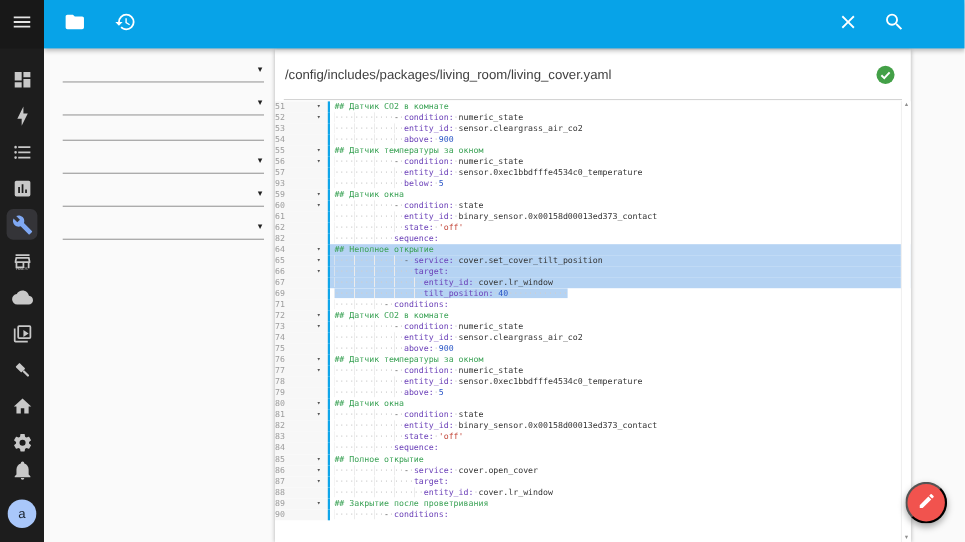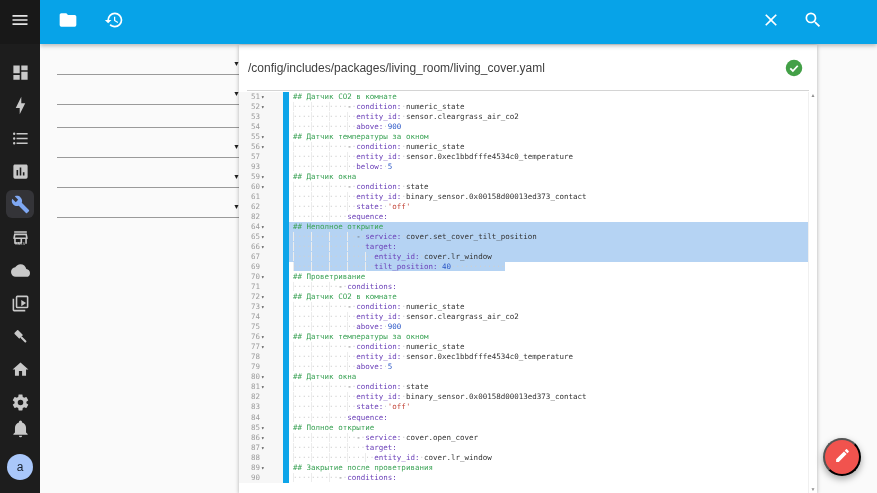--- a/index.html
+++ b/index.html
@@ -28,28 +28,28 @@
   
   .panel{position:absolute;left:40px;top:44px;width:212px;bottom:0;padding:9px 0 0 17px}
   .field{width:183px;margin-bottom:15px}
   .field .lbl{font-size:10.5px;color:#8f8f8f;margin-bottom:7px}
   .field .val{display:flex;align-items:center;justify-content:space-between;font-size:13.5px;color:#1c1c1c;padding-bottom:7px;border-bottom:1px solid #9a9a9a;white-space:nowrap;overflow:hidden;cursor:pointer}
   .field .val .vt{overflow:hidden;white-space:nowrap}
   .field .val.muted .vt{color:#bcbcbc}
   .field .arr{font-size:7px;color:#222;margin-left:4px;flex:none}
 
   
-  .card{position:absolute;left:239px;top:45px;width:578px;height:448px;background:#fff;box-shadow:0 1px 4px rgba(0,0,0,.3)}
+  .card{position:absolute;left:250px;top:45px;width:578px;height:448px;background:#fff;box-shadow:0 1px 4px rgba(0,0,0,.3)}
   .path-row{height:46px;margin:0 8px;border-bottom:1px solid #d4d4d4;display:flex;align-items:center;position:relative}
   .path-txt{font-size:12px;color:#3f3f3f;padding-left:1px;border:none;outline:none;background:transparent;width:520px;font-family:"Liberation Sans",sans-serif}
   .check{position:absolute;right:6px;top:14px;width:18px;height:18px}
 
   .code{position:absolute;left:0;top:47px;right:0;bottom:0;font-family:"DejaVu Sans Mono",monospace;font-size:7.5px;line-height:10.02px;overflow:hidden;cursor:text}
   .row{display:flex;height:10.02px;align-items:stretch}
-  .gut{flex:0 0 50px;background:#f7f7f7;border-right:6px solid #0ea5e9;color:#9c9c9c;display:flex;justify-content:center;align-items:center;padding-right:1px}
+  .gut{flex:0 0 50px;background:#f7f7f7;border-right:2px solid #0ea5e9;color:#9c9c9c;display:flex;justify-content:space-between;align-items:center;padding-right:1px}
   .gut .fold{width:9px;font-size:6px;color:#555;margin-left:1px;cursor:pointer;line-height:10px}
   .ln{flex:1;white-space:pre;padding-left:4px;overflow:hidden}
   .ln.sel{background:#b5d3f3}
   .seltext{background:#b5d3f3}
   .c{color:#3aa255}.k{color:#6b40b8}.v{color:#333}.n{color:#2a56c6}.s{color:#c24538}.m{color:#555}
   .w{color:#cfcfcf}
   .ind{color:#cfcfcf;background-image:repeating-linear-gradient(to right,#ececec 0,#ececec 1px,transparent 1px,transparent 4ch)}
 
   .sb{position:absolute;right:0;top:47px;bottom:0;width:9px;background:#fff;border-left:1px solid #f0f0f0;display:flex;flex-direction:column;justify-content:space-between;align-items:center;cursor:pointer}
   .sb .a{font-size:5px;color:#8f8f8f;line-height:7px}
@@ -367,27 +367,20 @@
       </div>
       <div class="row">
         <div class="gut">
           <span class="num">69</span>
           <span class="fold"></span>
         </div>
         <div class="ln"><span class="seltext"><span class="ind">··················</span><span class="k">tilt_position:</span><span class="w">·</span><span class="n">40</span><span class="w">············</span></span></div>
       </div>
       <div class="row">
         <div class="gut">
-          <span class="num">70</span>
-          <span class="fold">▾</span>
-        </div>
-        <div class="ln"><span class="c">## Проветривание</span></div>
-      </div>
-      <div class="row">
-        <div class="gut">
           <span class="num">71</span>
           <span class="fold"></span>
         </div>
         <div class="ln"><span class="ind">··········</span><span class="m">-</span><span class="w">·</span><span class="k">conditions:</span></div>
       </div>
       <div class="row">
         <div class="gut">
           <span class="num">72</span>
           <span class="fold">▾</span>
         </div>

